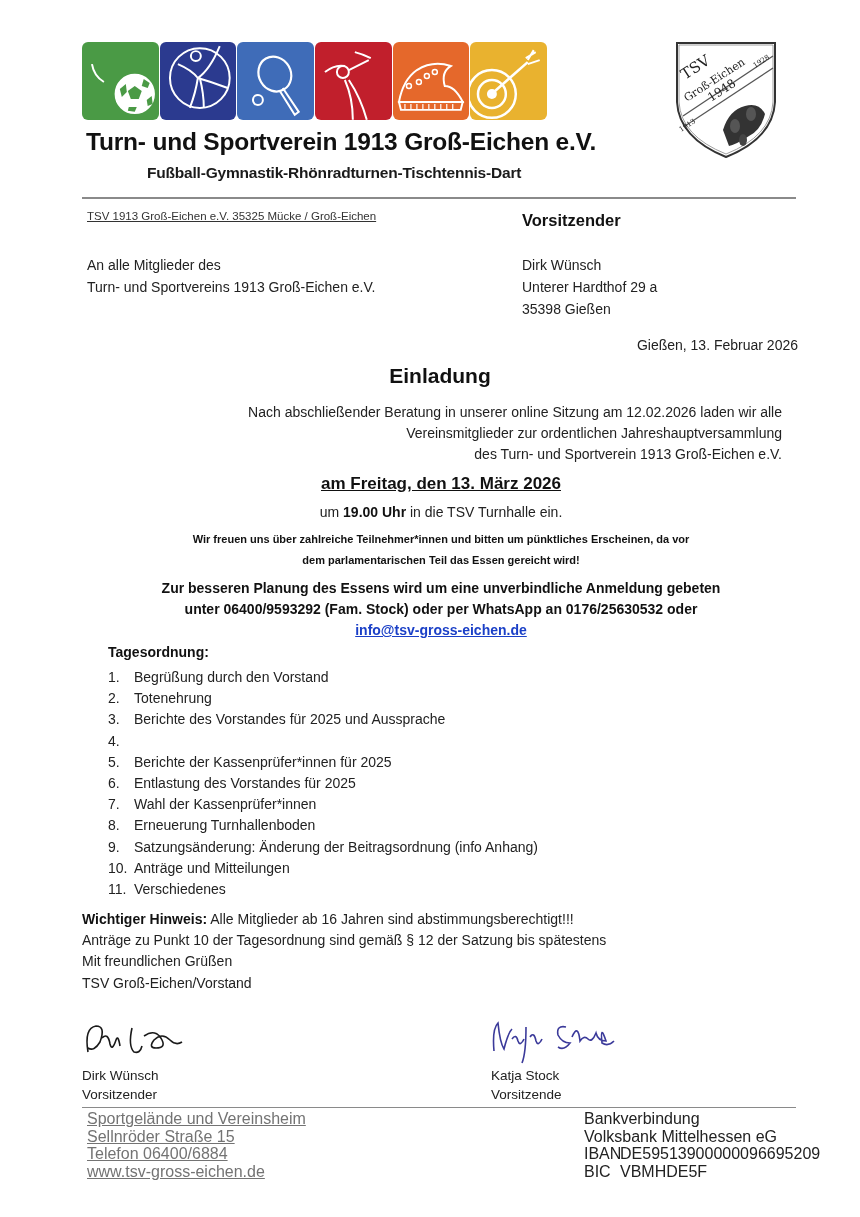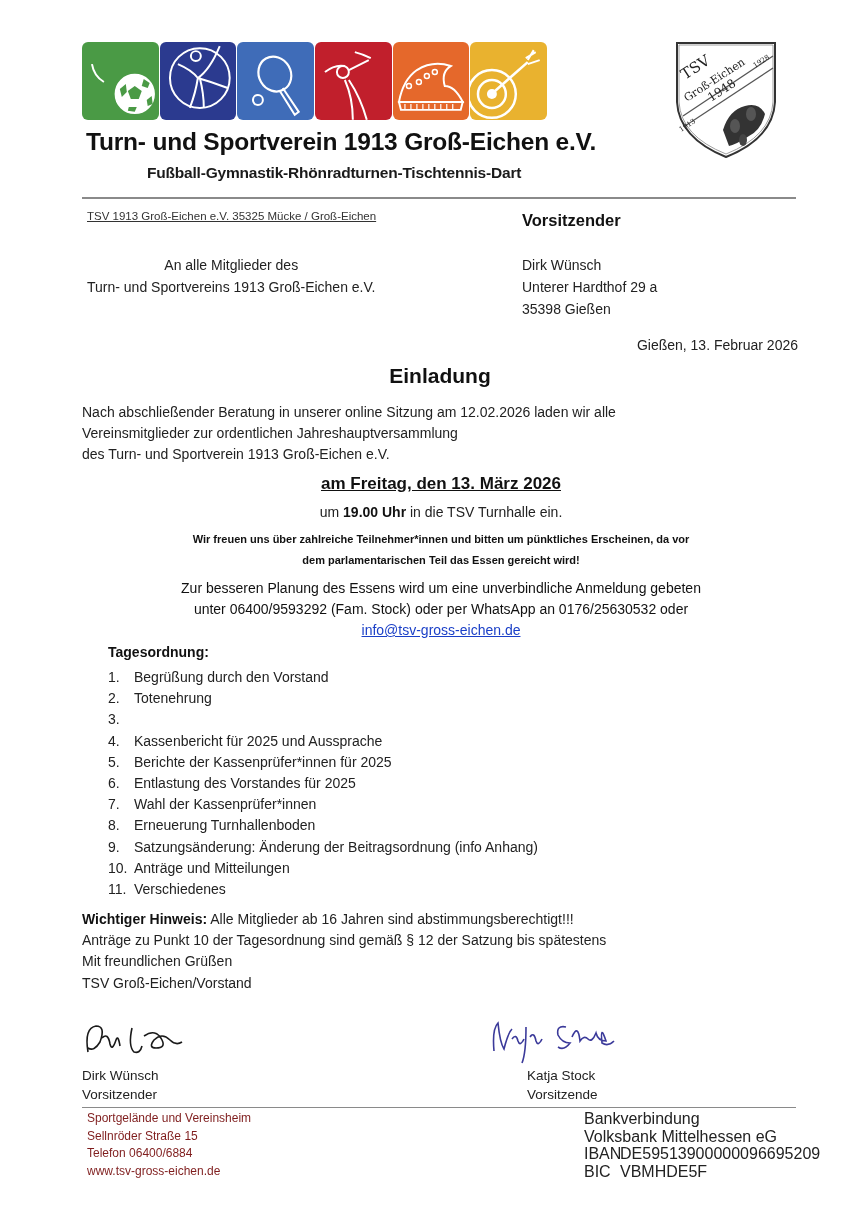--- a/index.html
+++ b/index.html
@@ -17,50 +17,50 @@
 
   .club-name { left: 86px; top: 128px; font-size: 24.5px; font-weight: bold; letter-spacing: -0.2px; color: #111; white-space: nowrap; }
   .club-sub { left: 147px; top: 164px; font-size: 15.5px; font-weight: bold; color: #1a1a1a; white-space: nowrap; letter-spacing: -0.2px; }
 
   .rule-top { left: 82px; top: 197px; width: 714px; height: 2px; background: #8a8a8a; }
   .rule-bottom { left: 82px; top: 1107px; width: 714px; height: 1px; background: #8a8a8a; }
 
   .sender-line { left: 87px; top: 210px; font-size: 11.5px; text-decoration: underline; color: #333; white-space: nowrap; }
   .chair-heading { left: 522px; top: 211px; font-size: 16.5px; font-weight: bold; color: #111; }
 
-  .recipient { left: 87px; top: 254px; font-size: 14px; line-height: 22px; color: #222; text-align: center; }
+  .recipient { left: 87px; top: 254px; font-size: 14px; line-height: 22px; color: #222; }
   .chair-addr { left: 522px; top: 254px; font-size: 14px; line-height: 22px; color: #222; }
   .date-line { right: 62px; top: 337px; font-size: 14px; color: #222; }
 
   .title { left: 0; width: 880px; top: 364px; text-align: center; font-size: 21px; font-weight: bold; color: #111; }
-  .intro { left: 82px; top: 402px; font-size: 14px; line-height: 21px; color: #222; width: 700px; }
+  .intro { left: 82px; top: 402px; font-size: 14px; line-height: 21px; color: #222; width: 700px; text-align: right; }
 
   .center-block { left: 82px; width: 718px; text-align: center; color: #111; }
   .event-date { top: 474px; font-size: 17px; font-weight: bold; text-decoration: underline; }
   .event-time { top: 504px; font-size: 14px; color: #222; }
   .event-time b { font-weight: bold; color: #111; }
   .welcome { top: 529px; font-size: 11px; font-weight: bold; line-height: 21px; }
-  .plan { top: 578px; font-size: 14px; font-weight: normal; line-height: 21px; }
+  .plan { top: 578px; font-size: 14px; font-weight: bold; line-height: 21px; }
   .plan a { color: #1a3fc7; text-decoration: underline; }
 
   .agenda-heading { left: 108px; top: 644px; font-size: 14px; font-weight: bold; color: #111; }
   .agenda { left: 108px; top: 667px; font-size: 14px; line-height: 21.2px; color: #222; list-style: none; }
   .agenda li { display: flex; }
   .agenda .num { width: 26px; }
 
   .notice { left: 82px; top: 909px; font-size: 14px; line-height: 21.2px; color: #222; width: 700px; }
   .notice b { color: #111; }
 
   .sig1 { left: 82px; top: 1018px; width: 110px; height: 42px; }
   .sig2 { left: 488px; top: 1013px; width: 130px; height: 52px; }
   .signer { font-size: 13.5px; line-height: 19px; color: #222; }
   .signer1 { left: 82px; top: 1066px; }
-  .signer2 { left: 491px; top: 1066px; margin-left: 36px; }
-
-  .footer-left { left: 87px; top: 1110px; font-size: 12px; line-height: 17.5px; color: #7f1d1d; }
+  .signer2 { left: 491px; top: 1066px; }
+
+  .footer-left { left: 87px; top: 1110px; font-size: 16px; line-height: 17.5px; color: #737373; text-decoration: underline; }
   .footer-right { left: 584px; top: 1110px; font-size: 16px; line-height: 17.5px; color: #222; }
   .footer-right .lbl { display: inline-block; width: 36px; }
 </style>
 </head>
 <body>
 
 <div class="abs logo-strip">
   <div class="tile" style="background:#4a9a45">
     <svg viewBox="0 0 77 78">
       <path d="M10 22 Q12 34 22 40" stroke="#fff" stroke-width="2" fill="none"></path>
@@ -182,24 +182,24 @@
   <li>
       <span class="num">1.</span>
       <span>Begrüßung durch den Vorstand</span>
     </li>
   <li>
       <span class="num">2.</span>
       <span>Totenehrung</span>
     </li>
   <li>
       <span class="num">3.</span>
+      <span>Berichte des Vorstandes für 2025 und Aussprache</span>
     </li>
   <li>
       <span class="num">4.</span>
-      <span>Kassenbericht für 2025 und Aussprache</span>
     </li>
   <li>
       <span class="num">5.</span>
       <span>Berichte der Kassenprüfer*innen für 2025</span>
     </li>
   <li>
       <span class="num">6.</span>
       <span>Entlastung des Vorstandes für 2025</span>
     </li>
   <li>

